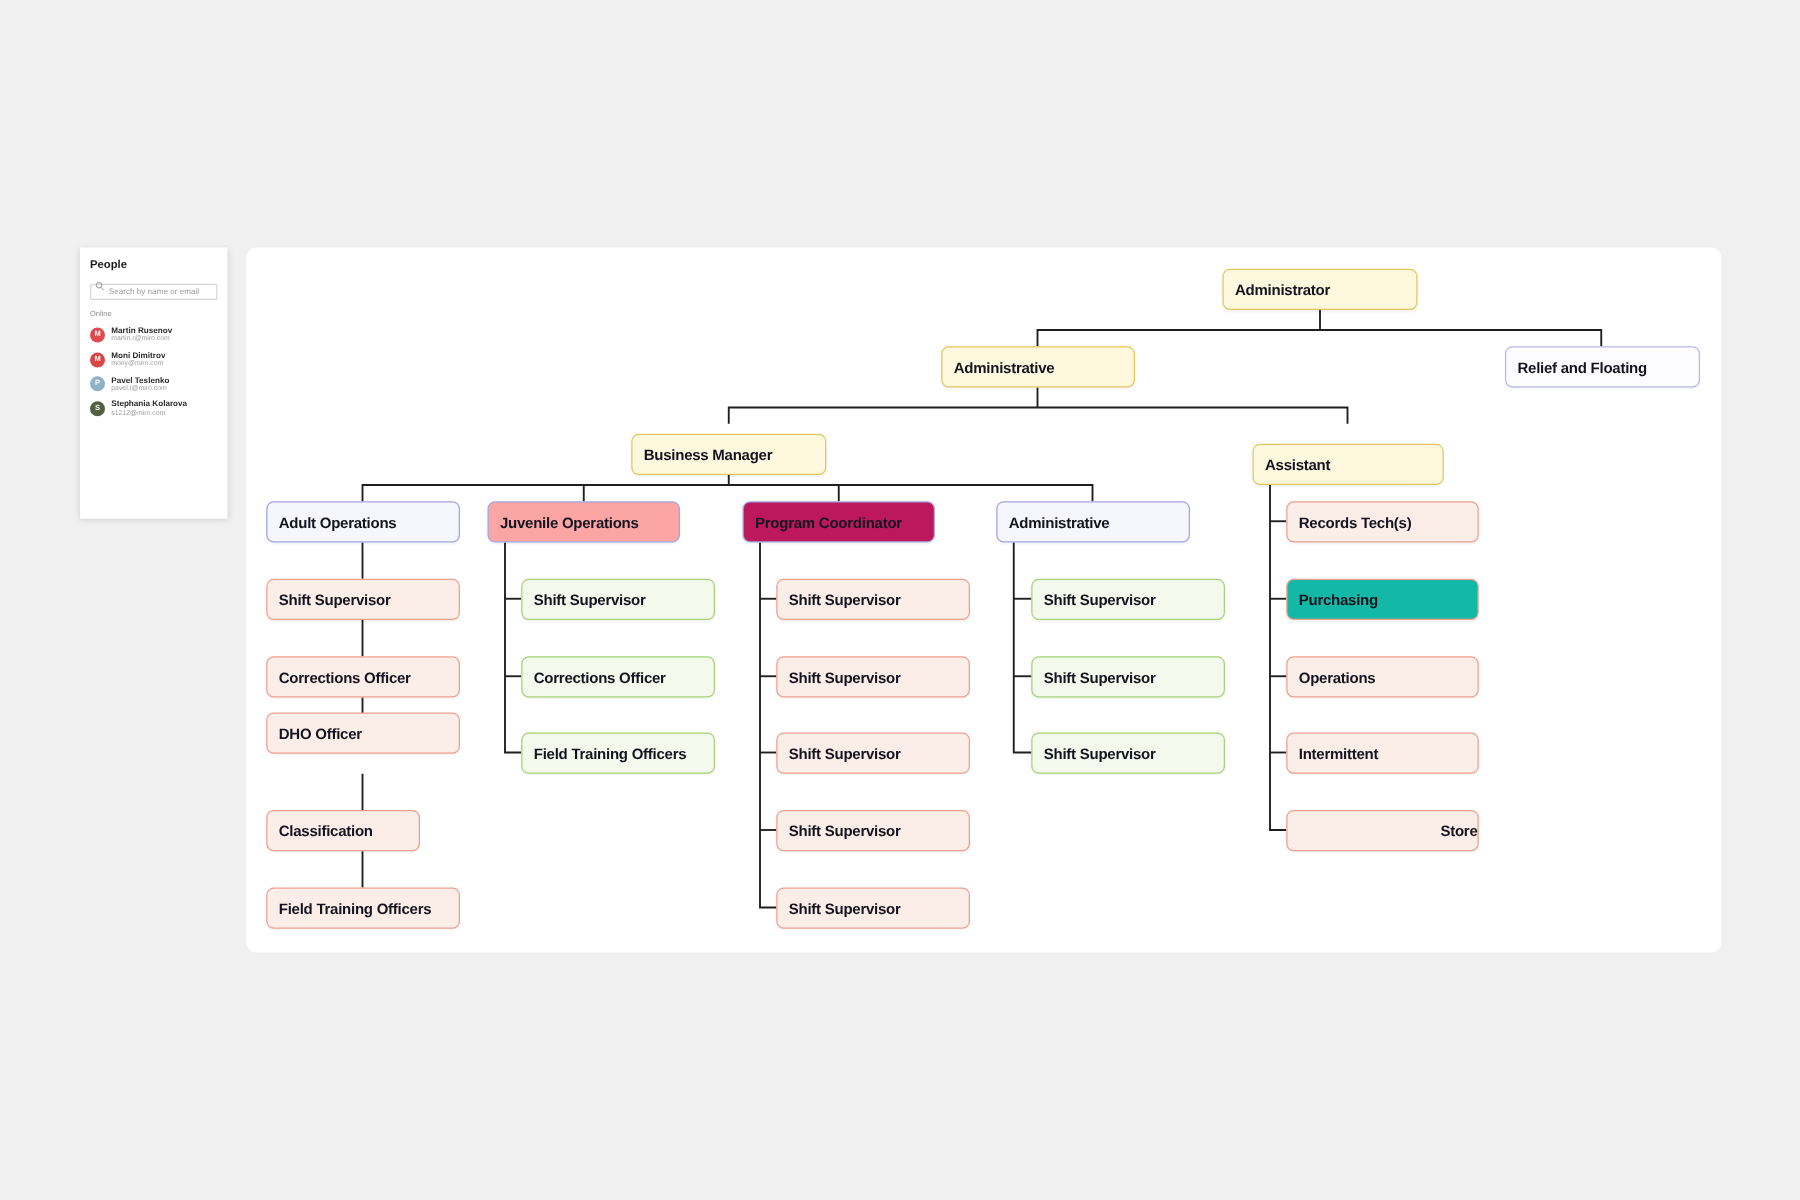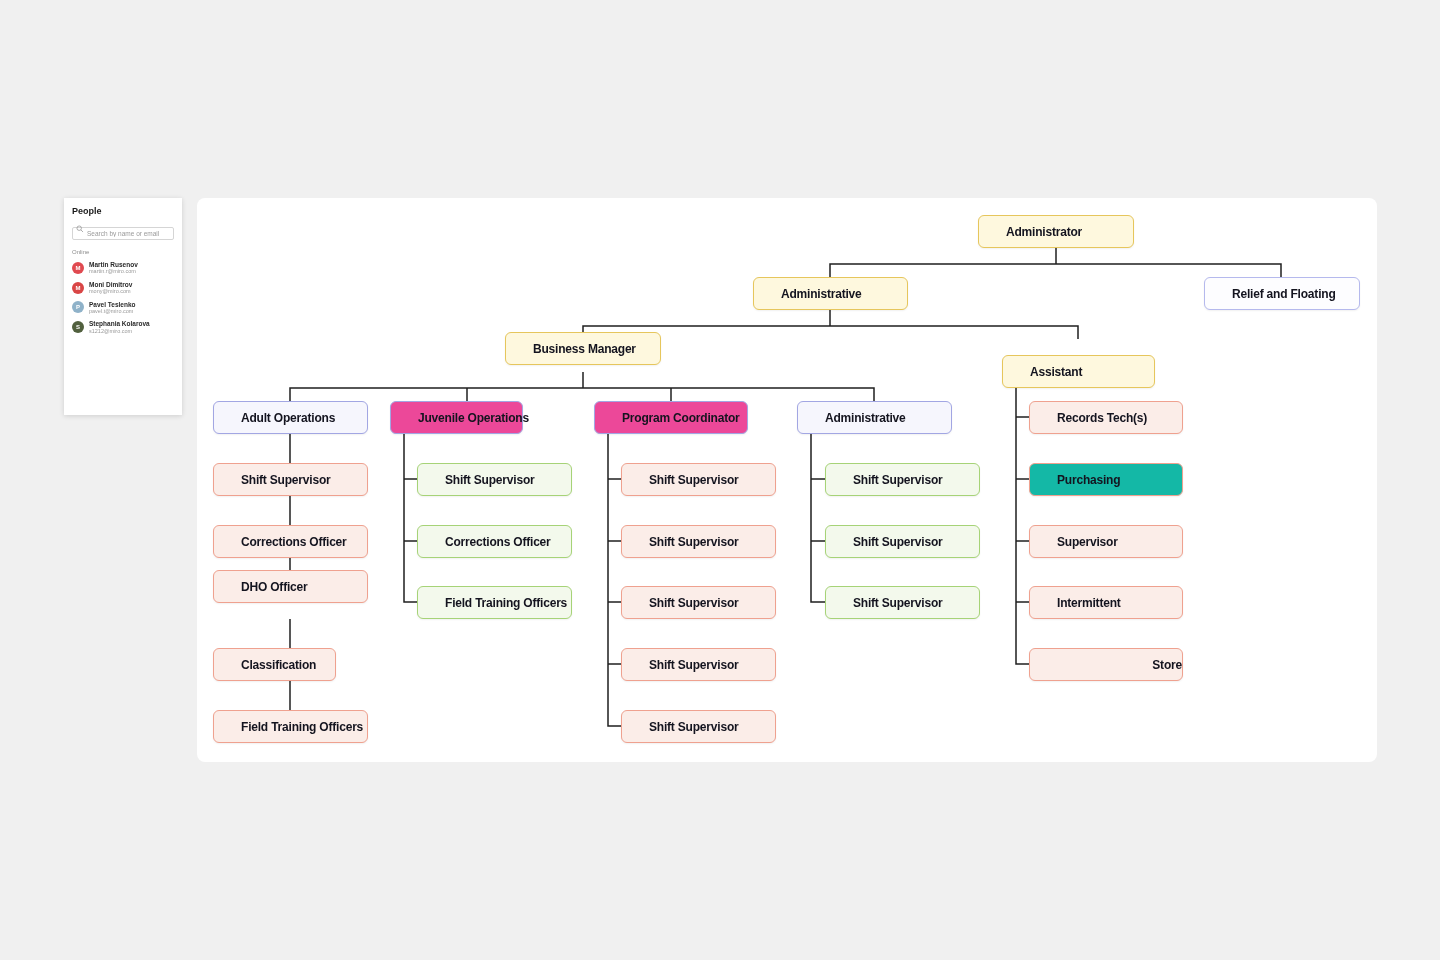--- a/index.html
+++ b/index.html
@@ -14,21 +14,21 @@
   }
 
   
   .connectors { position:absolute; left:0; top:0; width:1440px; height:960px; pointer-events:none; }
   .connectors polyline { fill:none; stroke:#1f1f1f; stroke-width:1.5; }
   .node-layer { position:absolute; left:0; top:0; width:1440px; height:960px; }
 
   .org-node {
     position:absolute; box-sizing:border-box;
     border:1.5px solid #ccc; border-radius:6px;
-    display:flex; align-items:center; padding-left:27px;
+    display:flex; align-items:center; padding-left:9px;
     box-shadow:0 1px 2px rgba(0,0,0,0.06);
     cursor:pointer;
   }
   .org-node-label {
     font-weight:bold; font-size:12px; letter-spacing:-0.2px;
     color:#14141f; white-space:nowrap;
   }
 
   
   .people-panel {
@@ -101,33 +101,33 @@
   <div class="node-layer">
       <div class="org-node" style="left: 978px; top: 215px; width: 156px; height: 33px; background: rgb(254, 248, 222); border-color: rgb(230, 198, 92);">
         <span class="org-node-label">Administrator</span>
       </div>
       <div class="org-node" style="left: 753px; top: 277px; width: 155px; height: 33px; background: rgb(254, 248, 222); border-color: rgb(230, 198, 92);">
         <span class="org-node-label">Administrative</span>
       </div>
       <div class="org-node" style="left: 1204px; top: 277px; width: 156px; height: 33px; background: rgb(253, 253, 255); border-color: rgb(181, 185, 237);">
         <span class="org-node-label">Relief and Floating</span>
       </div>
-      <div class="org-node" style="left: 505px; top: 332px; width: 156px; height: 33px; background: rgb(254, 248, 222); border-color: rgb(230, 198, 92);">
+      <div class="org-node" style="left: 505px; top: 347px; width: 156px; height: 33px; background: rgb(254, 248, 222); border-color: rgb(230, 198, 92);">
         <span class="org-node-label">Business Manager</span>
       </div>
       <div class="org-node" style="left: 1002px; top: 355px; width: 153px; height: 33px; background: rgb(254, 248, 222); border-color: rgb(230, 198, 92);">
         <span class="org-node-label">Assistant</span>
       </div>
       <div class="org-node" style="left: 213px; top: 401px; width: 155px; height: 33px; background: rgb(246, 246, 253); border-color: rgb(162, 166, 227);">
         <span class="org-node-label">Adult Operations</span>
       </div>
-      <div class="org-node" style="left: 390px; top: 401px; width: 133px; height: 33px; background: #ec4899; border-color: rgb(162, 166, 227);">
+      <div class="org-node" style="left: 390px; top: 401px; width: 154px; height: 33px; background: #fca5a5; border-color: rgb(162, 166, 227);">
         <span class="org-node-label">Juvenile Operations</span>
       </div>
-      <div class="org-node" style="left: 594px; top: 401px; width: 154px; height: 33px; background: #ec4899; border-color: rgb(162, 166, 227);">
+      <div class="org-node" style="left: 594px; top: 401px; width: 154px; height: 33px; background: #be185d; border-color: rgb(162, 166, 227);">
         <span class="org-node-label">Program Coordinator</span>
       </div>
       <div class="org-node" style="left: 797px; top: 401px; width: 155px; height: 33px; background: rgb(246, 246, 253); border-color: rgb(162, 166, 227);">
         <span class="org-node-label">Administrative</span>
       </div>
       <div class="org-node" style="left: 1029px; top: 401px; width: 154px; height: 33px; background: rgb(251, 237, 232); border-color: rgb(239, 161, 143); text-align: center;">
         <span class="org-node-label">Records Tech(s)</span>
       </div>
       <div class="org-node" style="left: 213px; top: 463px; width: 155px; height: 33px; background: rgb(251, 237, 232); border-color: rgb(239, 161, 143);">
         <span class="org-node-label">Shift Supervisor</span>
@@ -174,21 +174,21 @@
       <div class="org-node" style="left: 825px; top: 525px; width: 155px; height: 33px; background: rgb(243, 249, 236); border-color: rgb(166, 211, 119);">
         <span class="org-node-label">Shift Supervisor</span>
       </div>
       <div class="org-node" style="left: 825px; top: 586px; width: 155px; height: 33px; background: rgb(243, 249, 236); border-color: rgb(166, 211, 119);">
         <span class="org-node-label">Shift Supervisor</span>
       </div>
       <div class="org-node" style="left: 1029px; top: 463px; width: 154px; height: 33px; background: #14b8a6; border-color: rgb(239, 161, 143);">
         <span class="org-node-label">Purchasing</span>
       </div>
       <div class="org-node" style="left: 1029px; top: 525px; width: 154px; height: 33px; background: rgb(251, 237, 232); border-color: rgb(239, 161, 143);">
-        <span class="org-node-label">Supervisor</span>
+        <span class="org-node-label">Operations</span>
       </div>
       <div class="org-node" style="left: 1029px; top: 586px; width: 154px; height: 33px; background: rgb(251, 237, 232); border-color: rgb(239, 161, 143);">
         <span class="org-node-label">Intermittent</span>
       </div>
       <div class="org-node" style="left: 1029px; top: 648px; width: 154px; height: 33px; background: rgb(251, 237, 232); border-color: rgb(239, 161, 143); justify-content: flex-end;">
         <span class="org-node-label">Store</span>
       </div>
     </div>
 
   <div class="people-panel">

